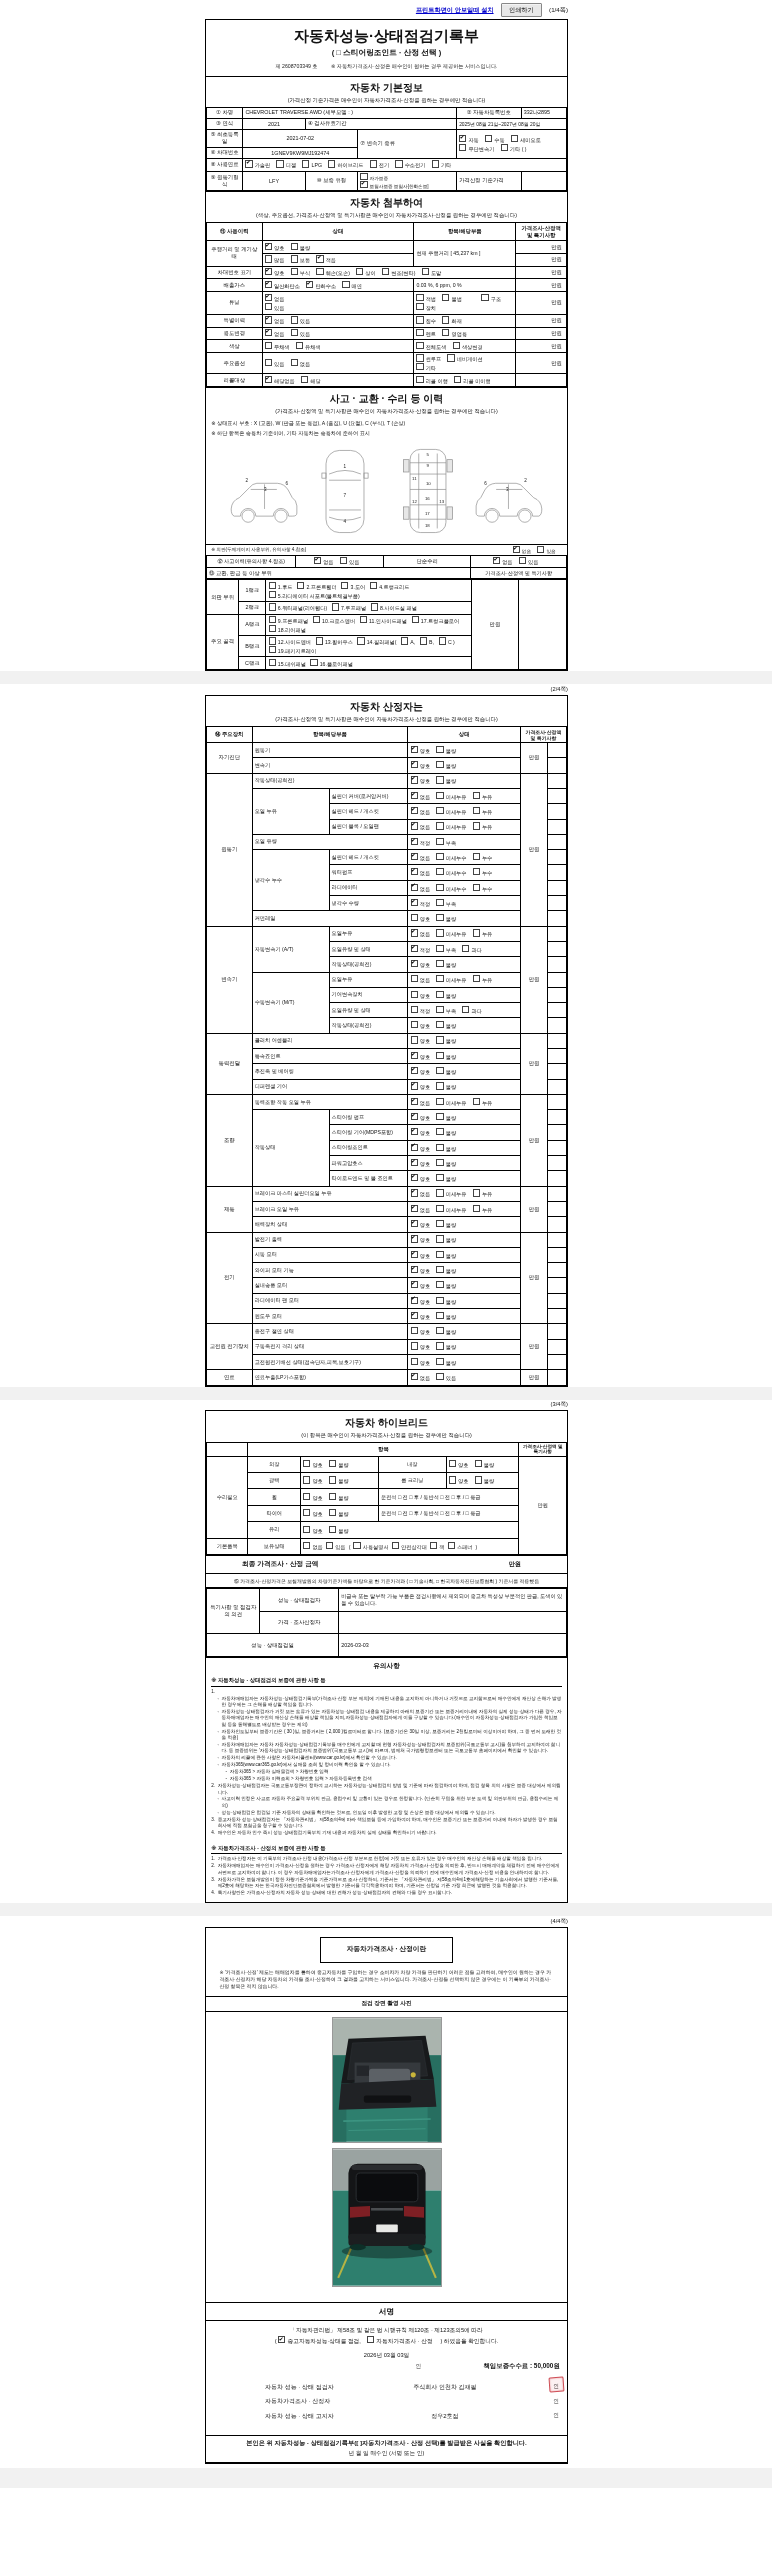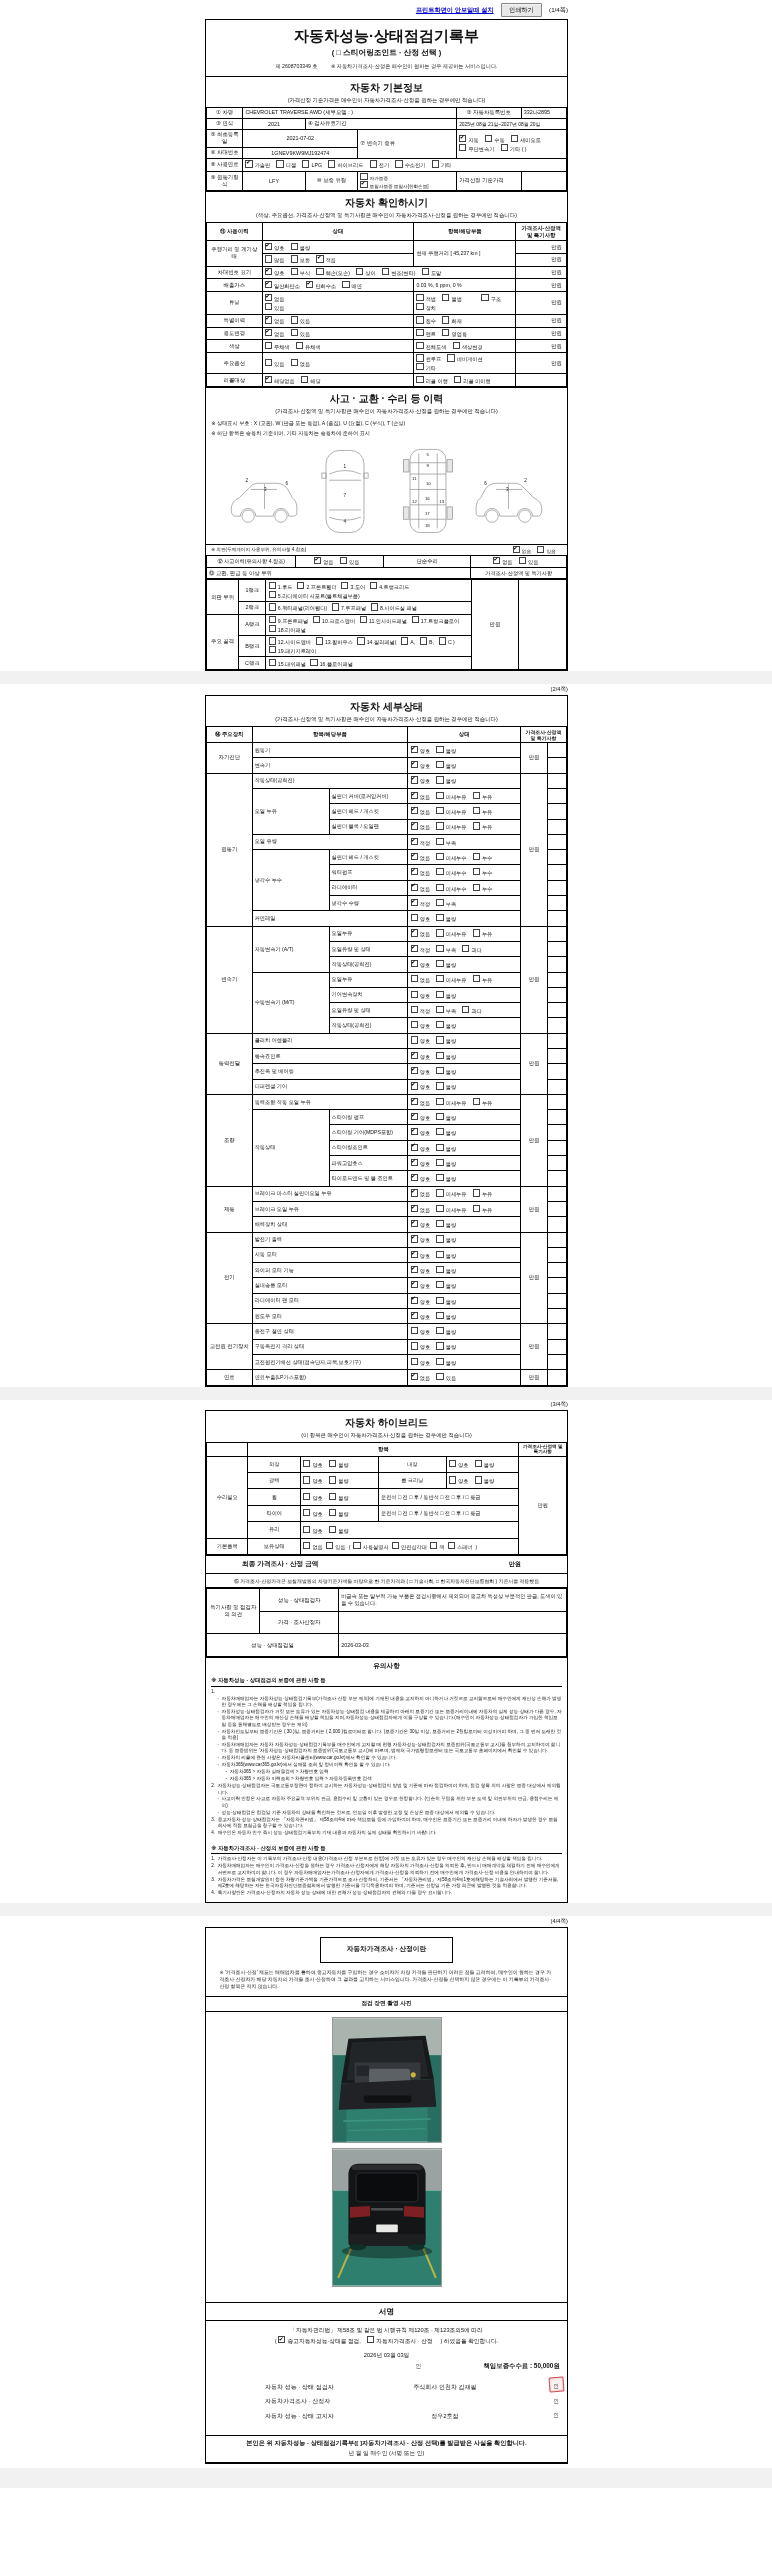--- a/index.html
+++ b/index.html
@@ -138,21 +138,21 @@
           <span class="opts"><span class="opt" style="font-size:4.6px;margin-right:3.1px"><span class="cb"></span><span>자가보증</span></span><span class="opt" style="font-size:4.6px;margin-right:3.1px"><span class="cb on"></span><span>보험사보증 보험사[한화손보]</span></span></span>
         </td>
         <td class="val">가격산정 기준가격</td>
         <td class="val"></td>
       </tr>
     </tbody>
       </table>
   </div>
 
   <div class="sec">
-    <div class="sec-title">자동차 확인하시기</div>
+    <div class="sec-title">자동차 첨부하여</div>
     <div class="sec-note">(색상, 주요옵션, 가격조사·산정액 및 특기사항은 매수인이 자동차가격조사·산정을 원하는 경우에만 적습니다)</div>
     <table class="tbl overall-tbl">
       <colgroup>
           <col style="width:55px">
           <col style="width:150px">
           <col style="width:101px">
           <col style="width:50px">
         </colgroup>
       <tbody>
           <tr>
@@ -358,21 +358,21 @@
           </tr>
         </tbody>
     </table>
   </div>
 </div>
 
 <div class="gap"></div>
 <div class="pind">(2/4쪽)</div>
 
 <div class="page">
-  <div class="sec-title">자동차 세부상태</div>
+  <div class="sec-title">자동차 산정자는</div>
   <div class="sec-note">(가격조사·산정액 및 특기사항은 매수인이 자동차가격조사·산정을 원하는 경우에만 적습니다)</div>
   <table class="tbl detail-tbl">
     <colgroup>
         <col style="width:45px">
         <col style="width:76px">
         <col style="width:78px">
         <col style="width:111px">
         <col style="width:27px">
         <col style="width:18.5px">
       </colgroup>

